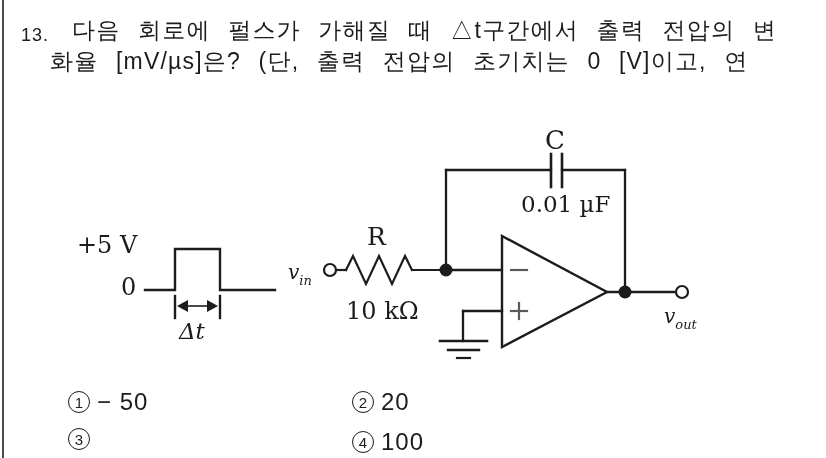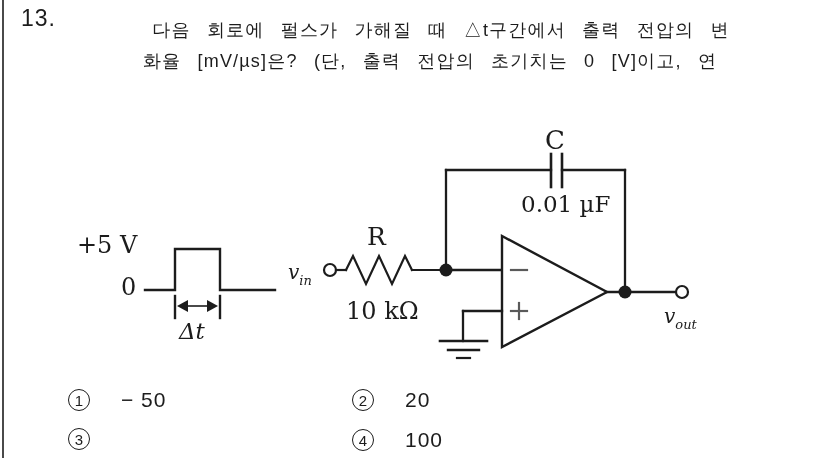--- a/index.html
+++ b/index.html
@@ -5,44 +5,44 @@
   html,body{margin:0;padding:0;}
   body{
     width:826px;height:458px;position:relative;background:#ffffff;
     font-family:"Liberation Sans", sans-serif;color:#1c1c1c;overflow:hidden;
   }
   .page-border{
     position:absolute;left:2px;top:0;width:2px;height:458px;background:#4a4a4a;
   }
   
   .qnum{
-    position:absolute;left:21px;top:5px;font-size:23px;letter-spacing:1px;
+    position:absolute;left:21px;top:25px;font-size:18px;letter-spacing:1px;
   }
   .qtext{
     position:absolute;left:50px;top:15px;width:760px;
-    font-size:18px;line-height:31px;letter-spacing:1.2px;word-spacing:10px;text-align:center;
+    font-size:23px;line-height:31px;letter-spacing:1.2px;word-spacing:10px;
   }
   .qtext .l1{padding-left:22px;}
   
   .circuit{position:absolute;left:0;top:0;}
   .circuit text{fill:#1c1c1c;font-family:"DejaVu Serif", serif;}
   .ital{font-style:italic;}
   
   .choice-row{position:absolute;height:26px;}
   .row1{top:388px;}
   .row2{top:428px;}
   .choice{position:absolute;display:flex;align-items:center;}
   .c1{left:68px;} .c2{left:352px;}
   .circ{
     display:inline-flex;justify-content:center;align-items:center;
     width:22px;height:22px;border:1.7px solid #1c1c1c;border-radius:50%;
     font-size:15px;line-height:1;box-sizing:border-box;
   }
   .cval{
-    margin-left:31px;font-size:21px;letter-spacing:1px;white-space:nowrap;
+    margin-left:7px;font-size:24px;letter-spacing:1px;white-space:nowrap;
   }
 </style>
 </head>
 <body>
 
 <div class="page-border"></div>
 
 <div class="qnum">13.</div>
 <div class="qtext">
   <div class="l1">다음 회로에 펄스가 가해질 때 △t구간에서 출력 전압의 변</div>

